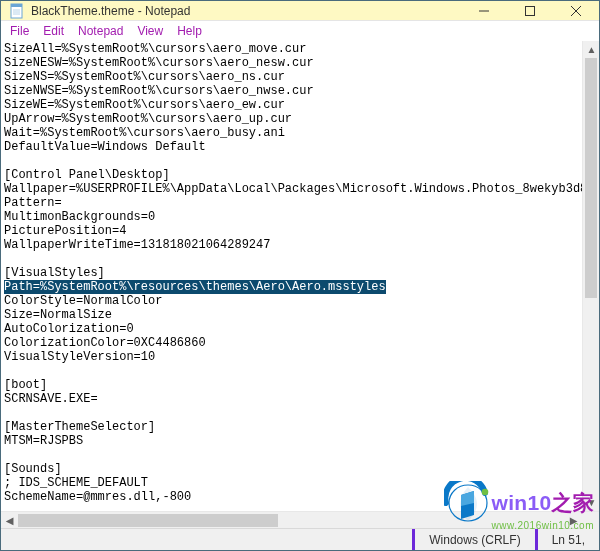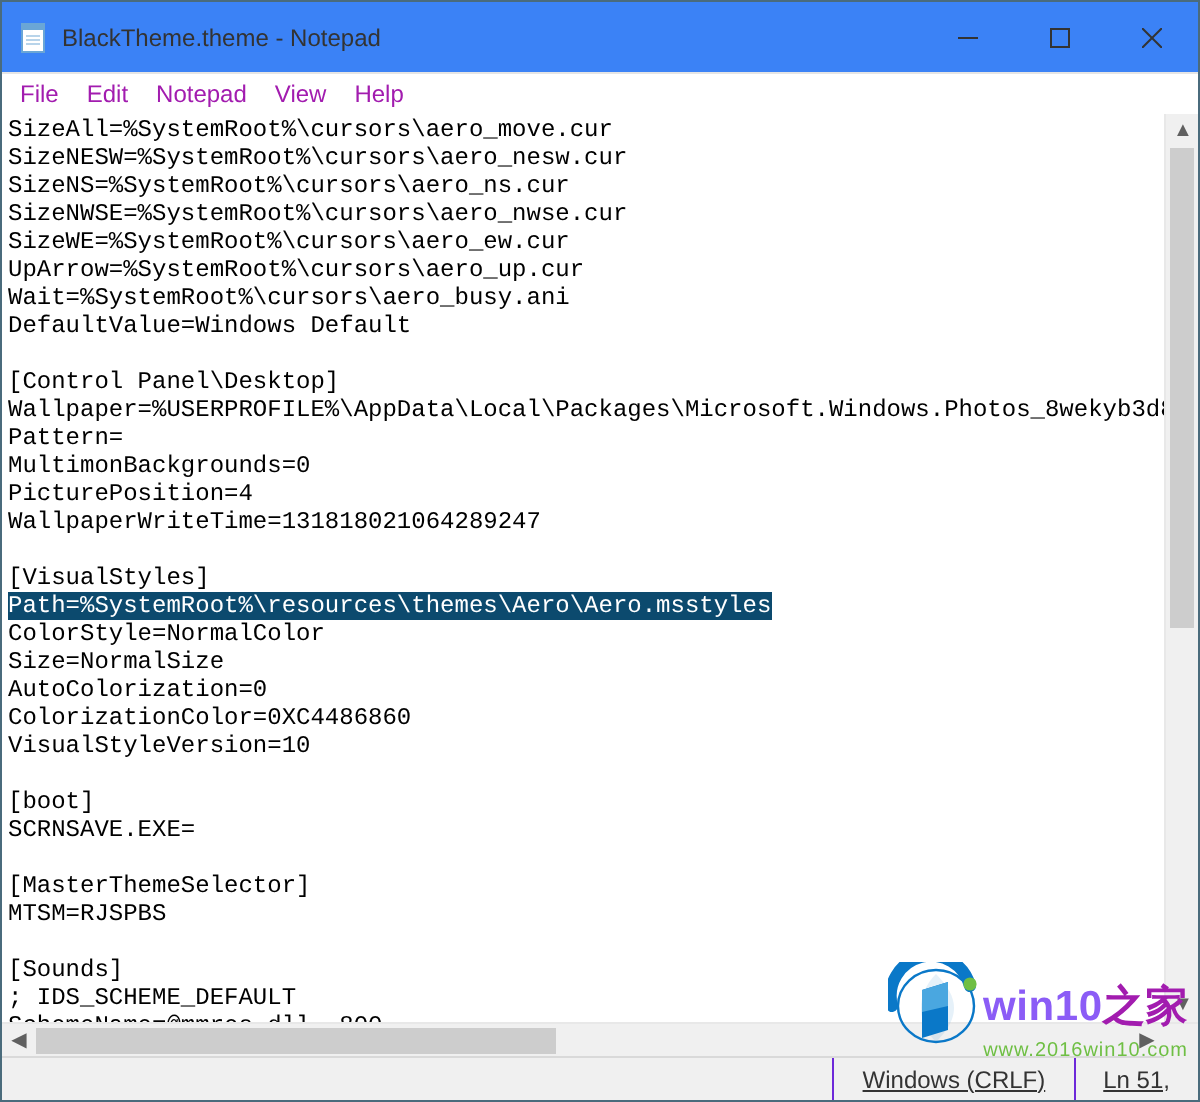--- a/index.html
+++ b/index.html
@@ -1,18 +1,18 @@
 <!DOCTYPE html>
 <html><head>
 <meta charset="utf-8">
 <style>
   * { box-sizing: border-box; }
   html, body { margin: 0; padding: 0; width: 600px; height: 551px; font-family: "Segoe UI", Arial, sans-serif; overflow: hidden; }
   .window { width: 600px; height: 551px; border: 1px solid #4a6b7c; background: #fff; display: flex; flex-direction: column; }
-  .titlebar { height: 36px; background: #3b82f6; display: flex; align-items: center; border-bottom: 1px solid #e5e5e5; }
+  .titlebar { height: 20px; background: #fef9c3; display: flex; align-items: center; border-bottom: 1px solid #e5e5e5; }
   .titlebar-icon { width: 16px; height: 16px; margin: 0 6px 0 8px; }
   .title-text { font-size: 12px; color: #333; flex: 0 0 auto; }
   .title-spacer { flex: 1; }
   .winbtn { width: 46px; height: 30px; display: flex; align-items: center; justify-content: center; color: #333; }
   .winbtn.close { color: #333; }
   .menubar { height: 20px; background: #fff; display: flex; align-items: center; padding: 0 2px; font-size: 12px; color: #a21caf; }
   .menu-item { padding: 1px 7px; cursor: default; }
   .editor-wrap { position: relative; flex: 1; overflow: hidden; }
   .editor { position: absolute; inset: 0 17px 0 0; padding: 1px 3px; font-family: Liberation Mono, monospace; font-size: 12px; line-height: 14px; color: #000; white-space: pre; overflow: hidden; }
   .editor .hl { background: #0c4a6e; color: #fff; }
@@ -21,21 +21,21 @@
   .vscroll .track { position: absolute; top: 17px; bottom: 17px; left: 0; right: 0; }
   .vscroll .thumb { position: absolute; left: 2px; right: 2px; top: 0; height: 240px; background: #cdcdcd; }
   .vscroll .arrow.down { position: absolute; bottom: 0; left: 0; }
   .hscroll { height: 17px; background: #f0f0f0; display: flex; align-items: center; position: relative; border-top: 1px solid #e8e8e8; }
   .hscroll .arrow { width: 17px; height: 17px; display: flex; align-items: center; justify-content: center; color: #606060; font-size: 10px; }
   .hscroll .track { flex: 1; height: 17px; position: relative; }
   .hscroll .thumb { position: absolute; top: 2px; bottom: 2px; left: 0; width: 260px; background: #cdcdcd; }
   .hscroll .corner { width: 17px; height: 17px; background: #f0f0f0; }
   .statusbar { height: 22px; background: #f0f0f0; border-top: 1px solid #d9d9d9; display: flex; font-size: 12px; color: #333; align-items: center; }
   .status-spacer { flex: 1; }
-  .status-cell { padding: 0 14px; height: 100%; display: flex; align-items: center; border-left: 1px solid #6d28d9; text-decoration: underline; }
+  .status-cell { padding: 0 14px; height: 100%; display: flex; align-items: center; border-left: 3px solid #6d28d9; }
   .watermark { position: absolute; right: 6px; bottom: 26px; display: flex; align-items: center; pointer-events: none; }
   .watermark svg { display: block; }
   .wm-text { font-family: Arial, sans-serif; font-weight: 700; font-size: 21px; letter-spacing: 0.3px; }
   .wm-w { color: #8b5cf6; }
   .wm-g { color: #a21caf; }
   .wm-sub { position: absolute; right: 6px; bottom: 20px; font-size: 10px; font-family: Arial, sans-serif; color: #6fbf44; letter-spacing: 0.5px; pointer-events: none; }
 </style>
 </head>
 <body>
 

